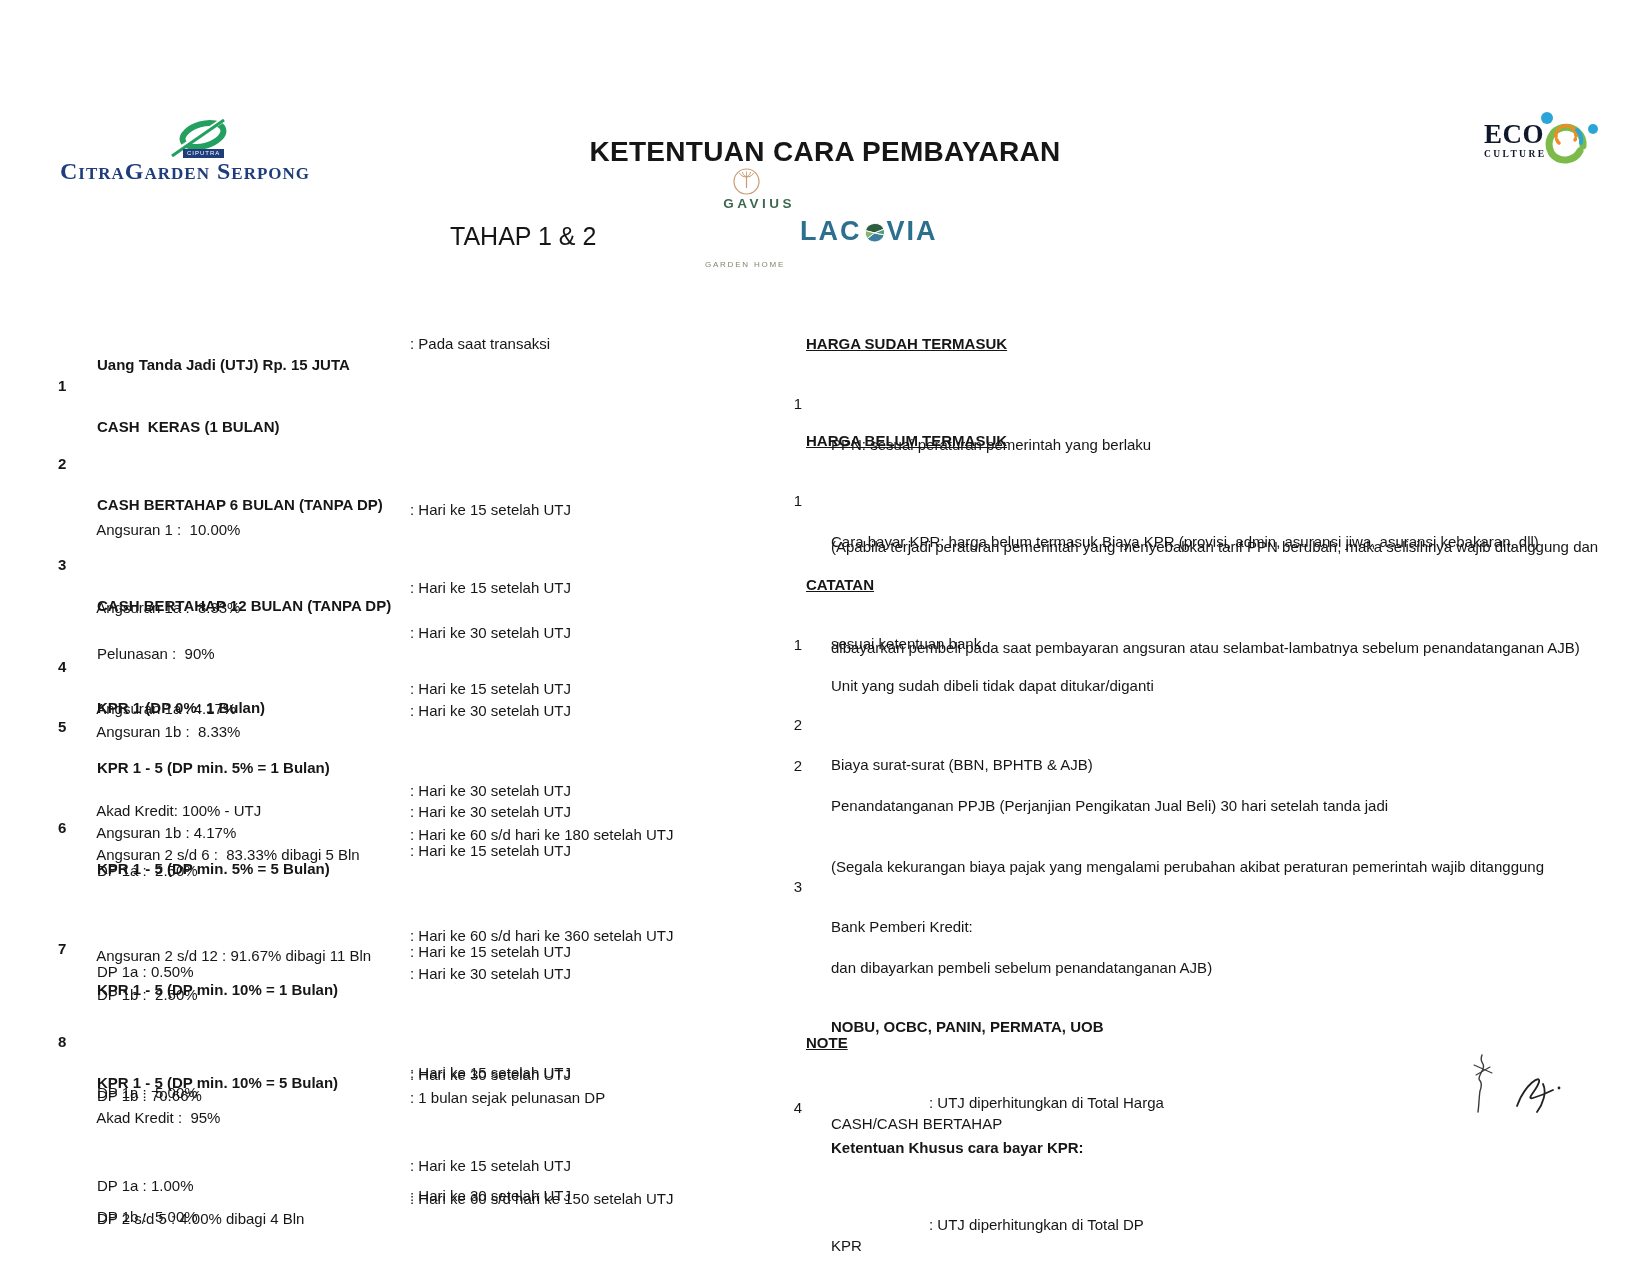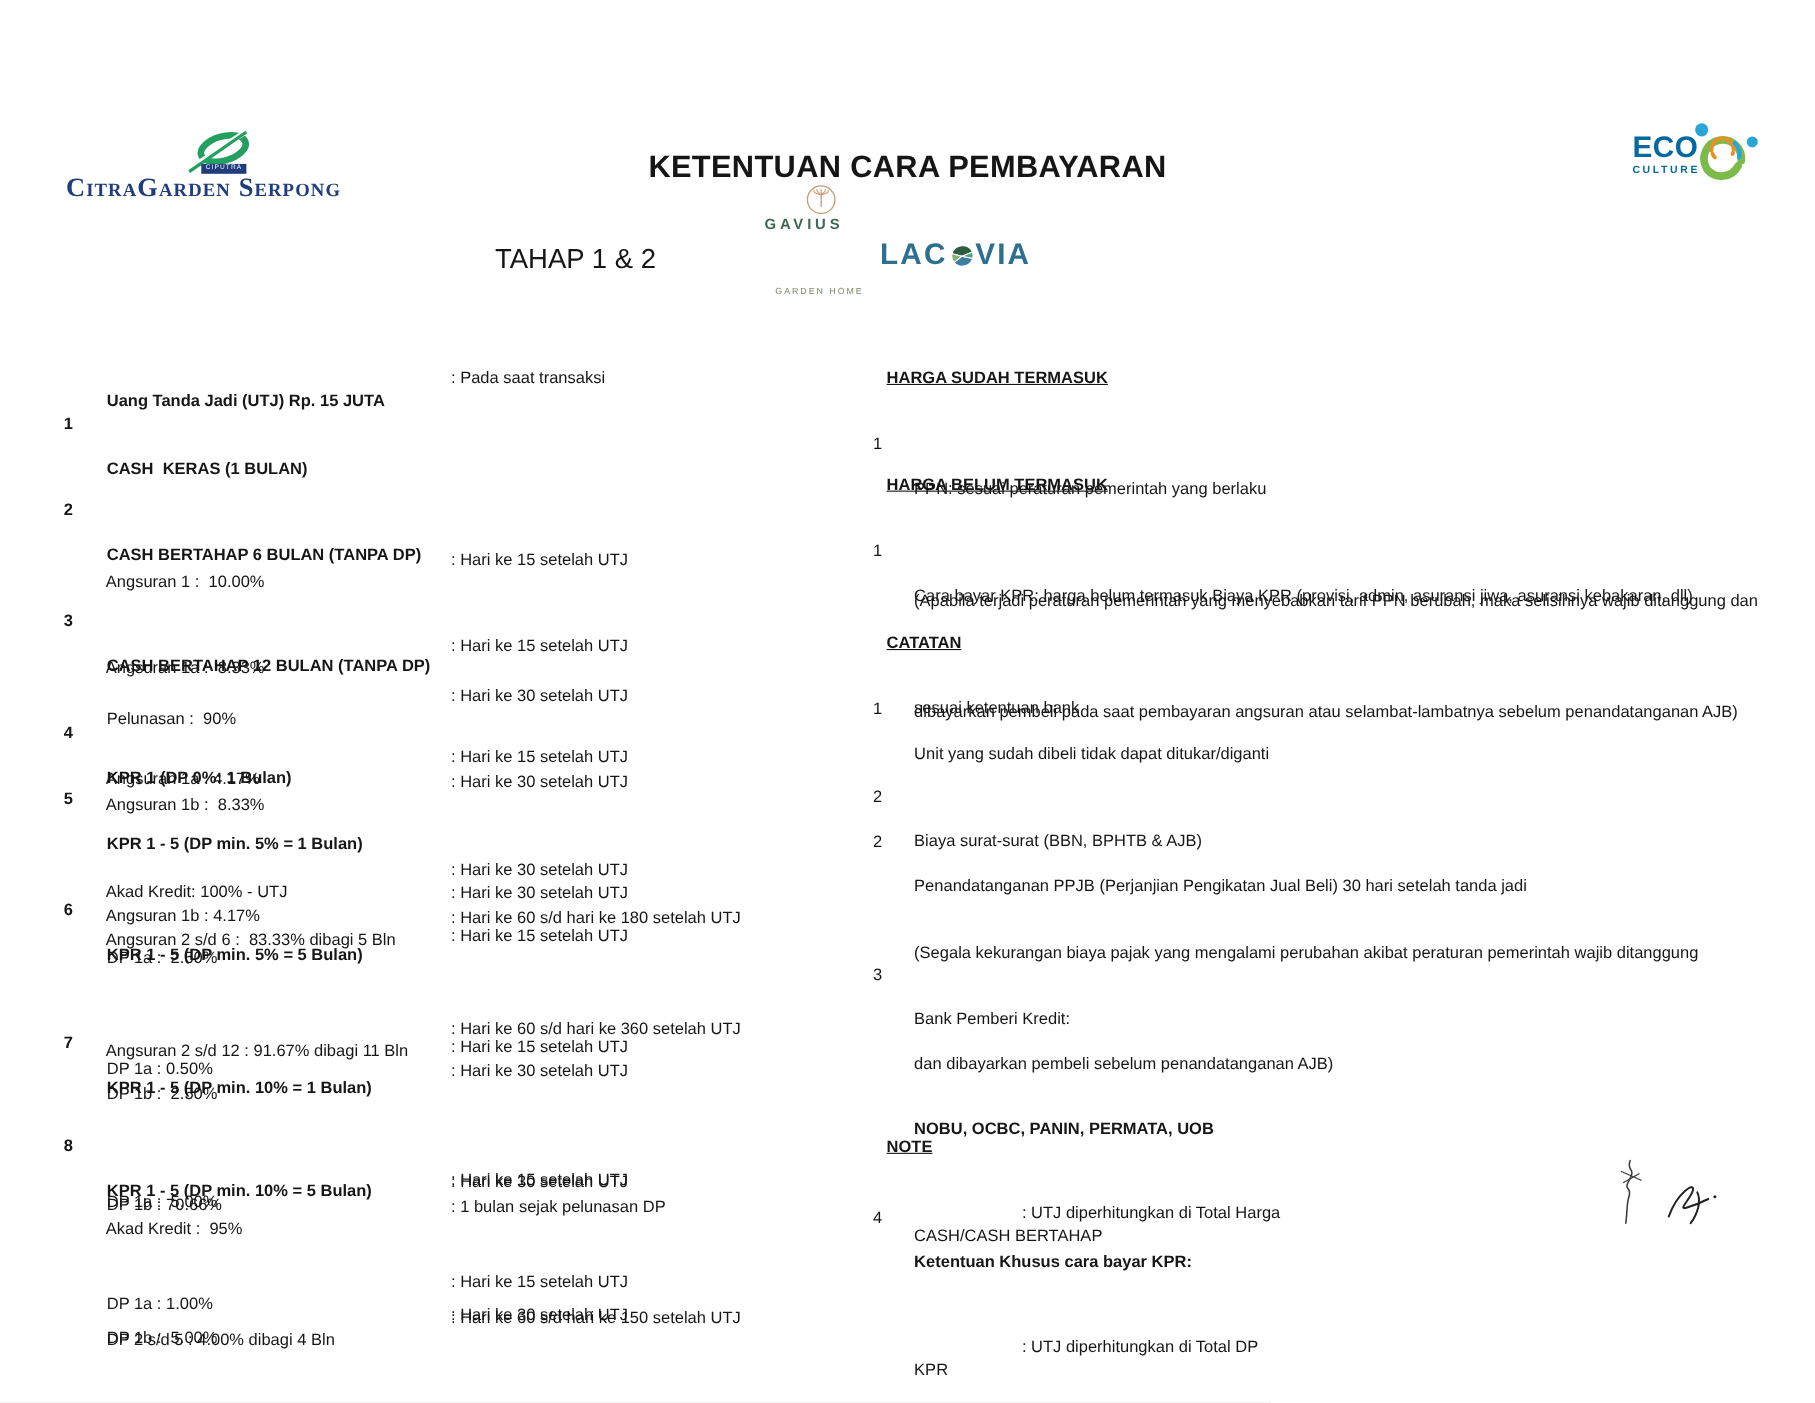--- a/index.html
+++ b/index.html
@@ -11,28 +11,28 @@
 
   
   .main-title{left:450px;top:136px;width:750px;text-align:center;
               font-size:28px;font-weight:bold;letter-spacing:.3px;white-space:pre;}
   .tahap-title{left:450px;top:222px;width:750px;
                font-size:25px;font-weight:normal;white-space:pre;}
   .citra-brand{left:60px;top:158px;width:300px;font-family:"Liberation Serif",serif;
                font-variant:small-caps;font-weight:600;font-size:24px;letter-spacing:1px;color:#1f3c7c;}
   .citra-badge{left:183px;top:149px;background:#1f3c7c;color:#ffffff;font-size:6px;
                letter-spacing:1px;padding:1px 4px;line-height:7px;}
-  .gavius-name{left:695px;top:196px;width:100px;text-align:left;font-size:13.5px;
+  .gavius-name{left:695px;top:196px;width:100px;text-align:right;font-size:13.5px;
                letter-spacing:3.5px;color:#3d6852;font-weight:600;}
   .gavius-tag{left:695px;top:212px;width:100px;text-align:center;font-size:8px;
               letter-spacing:1.8px;color:#7d8a6a;margin-top:48px;}
   .lacovia{left:800px;top:189px;display:flex;align-items:center;font-size:27px;
            font-weight:bold;color:#2d6f8e;letter-spacing:2px;margin-top:27px;}
   .lacovia svg{margin:2px 1px 0 1px;}
-  .eco-text{left:1484px;top:122px;color:#0369a1;}
+  .eco-text{left:1484px;top:122px;color:#0f172a;font-family:Liberation Serif, serif;}
   .eco-line1{font-size:27px;font-weight:800;line-height:25px;letter-spacing:.5px;}
   .eco-line2{font-size:9.5px;font-weight:700;letter-spacing:2.4px;margin-top:2px;}
 
   
   .lsec{left:58px;width:700px;line-height:20.6px;}
   .lrow{position:relative;padding-left:14px;}
   .lnum{position:absolute;left:0;top:0;width:12px;}
   .lval{position:absolute;left:352px;top:0;}
 
   

